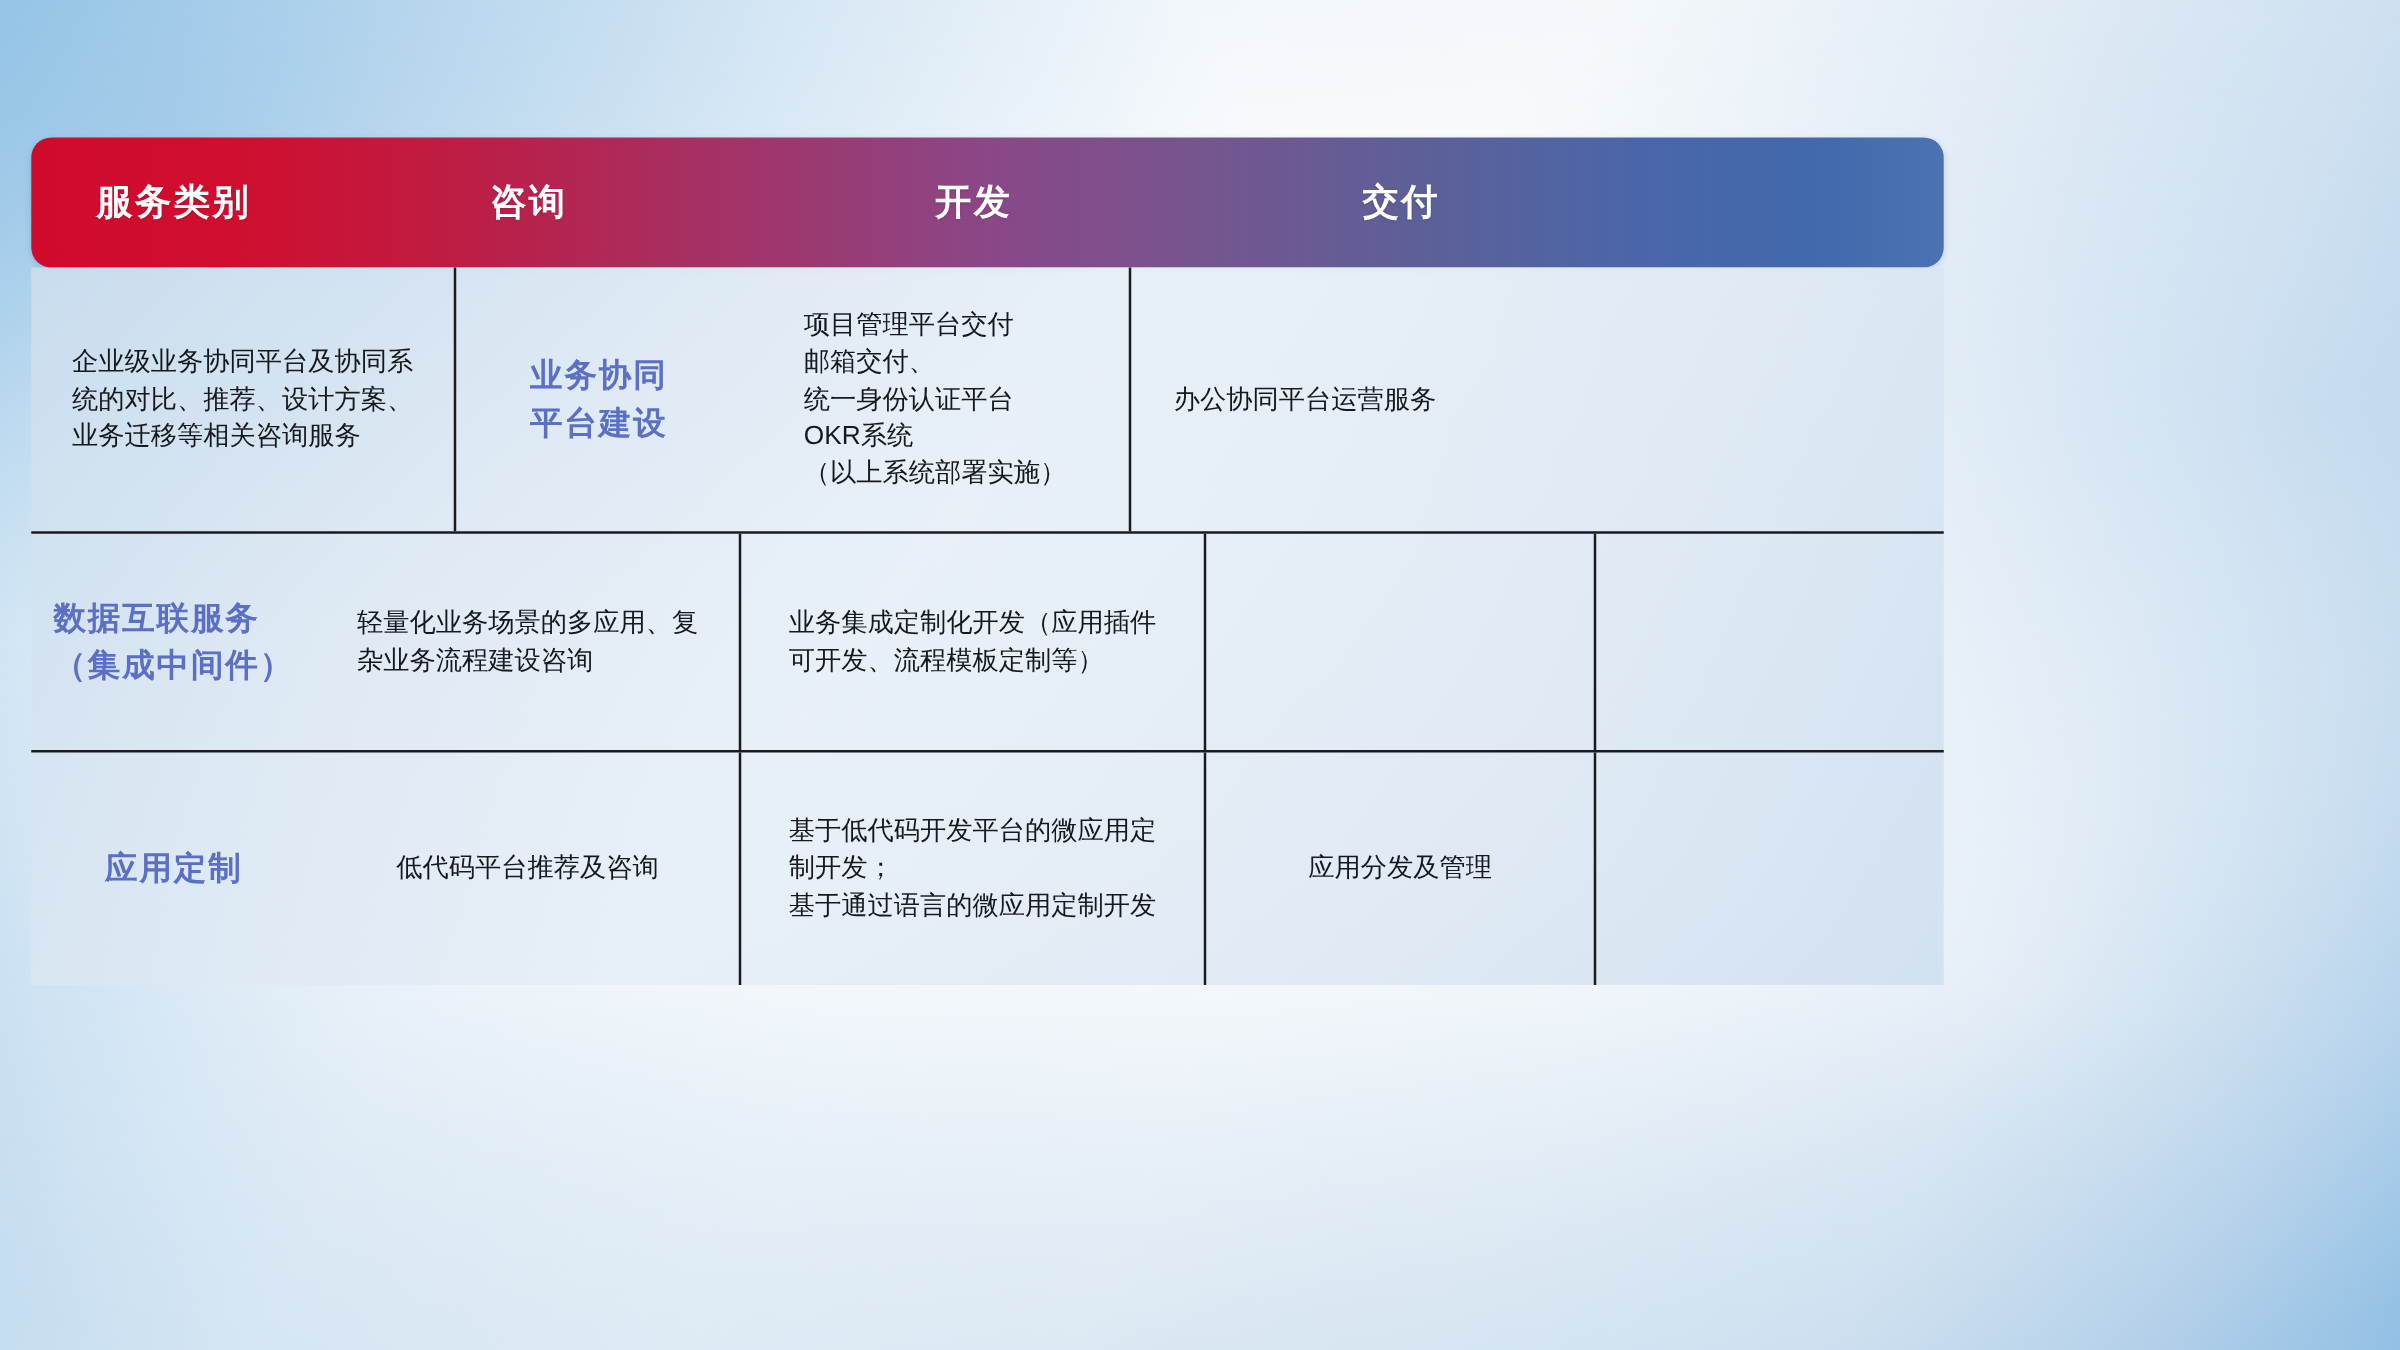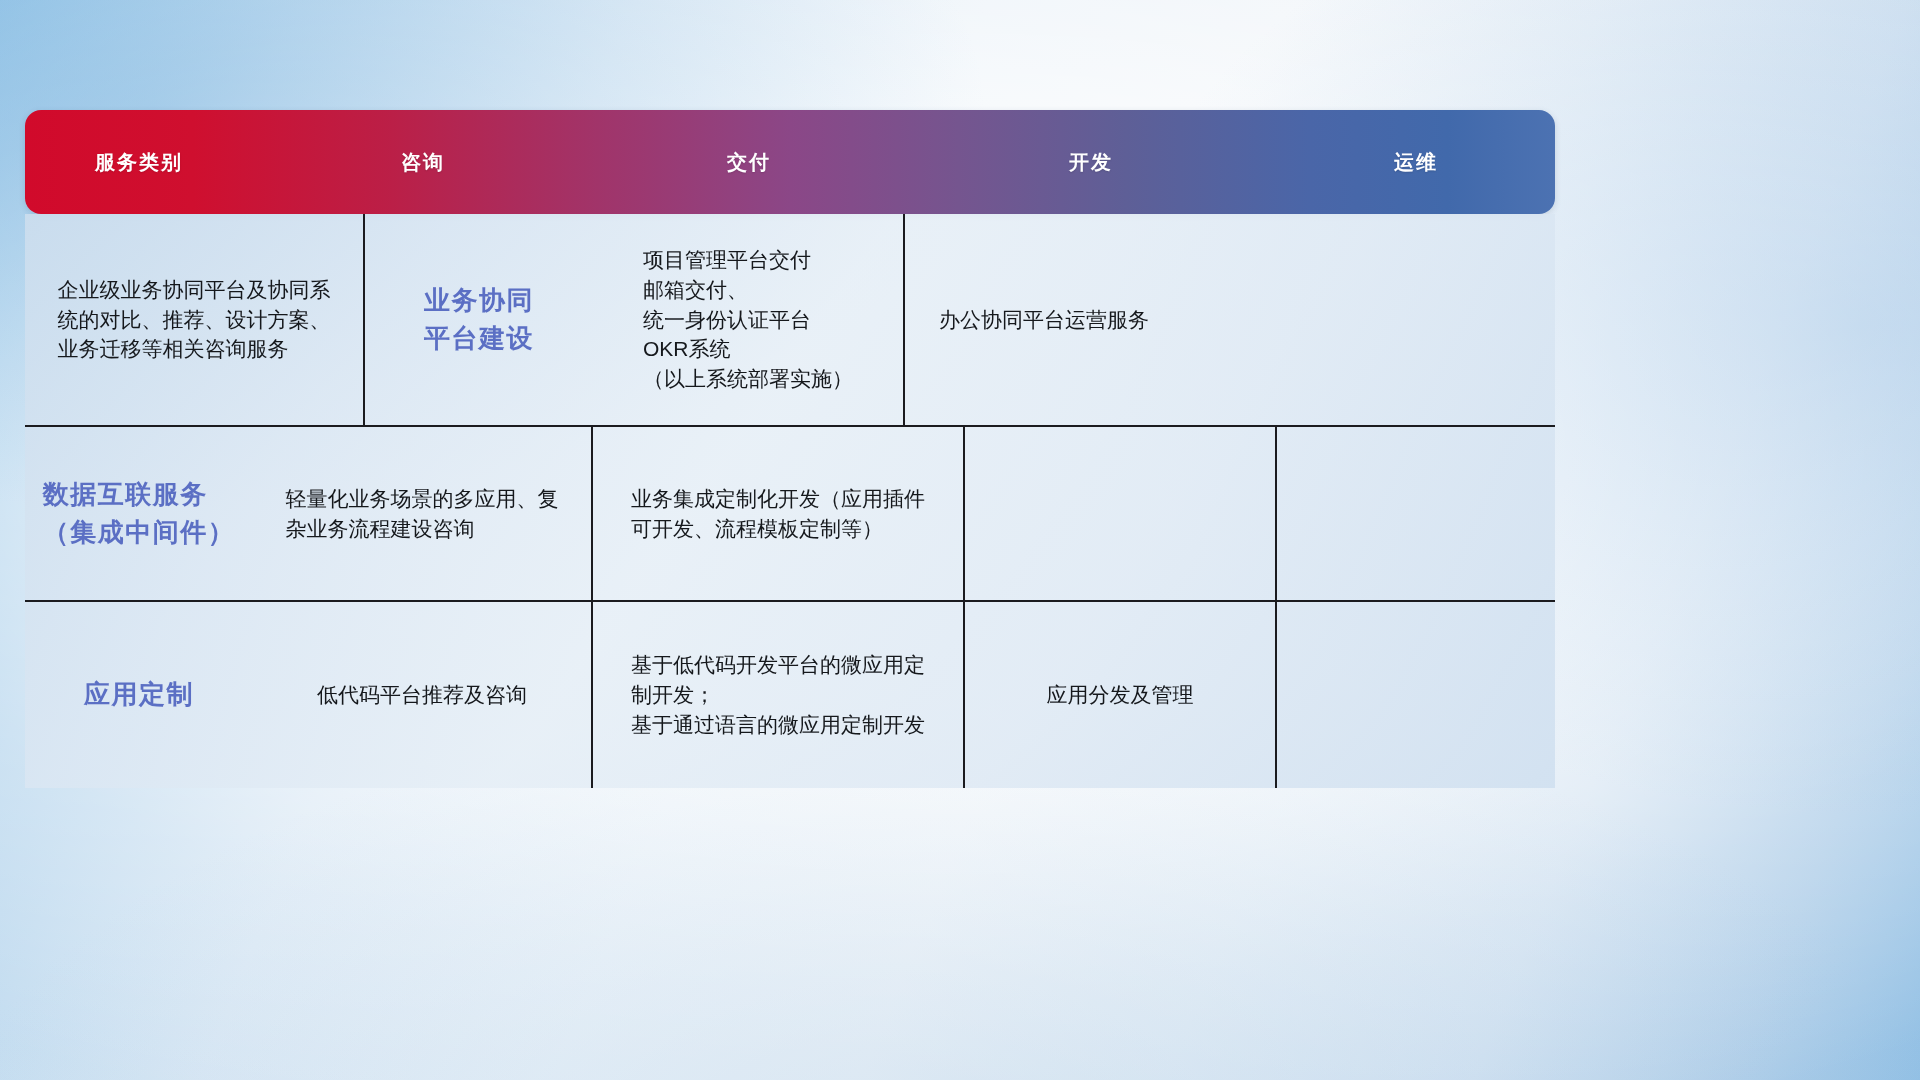--- a/index.html
+++ b/index.html
@@ -68,21 +68,21 @@
       #4a66a8 84%,
       #4169ab 93%,
       #4c72b2 100%);
     box-shadow: 0 2px 6px rgba(40,60,100,0.16);
   }
   .header-cell {
     display: flex;
     align-items: center;
     justify-content: center;
     color: #ffffff;
-    font-size: 20px;
+    font-size: 29px;
     font-weight: 700;
     letter-spacing: 2px;
     text-shadow: 0 1px 2px rgba(0,0,0,0.13);
     user-select: none;
   }
 
   .body {
     position: relative;
     background: linear-gradient(125deg,
       rgba(205,222,238,0.88) 0%,
@@ -138,23 +138,22 @@
 </head>
 <body>
 
 <div class="stage">
 
   <div class="table-wrap">
 
     <div class="header-row">
       <div class="header-cell c1">服务类别</div>
       <div class="header-cell c2">咨询</div>
+      <div class="header-cell c3">开发</div>
       <div class="header-cell c4">交付</div>
-      <div class="header-cell c3">开发</div>
-      <div class="header-cell c5">运维</div>
     </div>
 
     <div class="body">
 
       <div class="row r1">
         <div class="cell c2">企业级业务协同平台及协同系
 统的对比、推荐、设计方案、
 业务迁移等相关咨询服务</div>
         <div class="cell label c1">业务协同
 平台建设</div>

